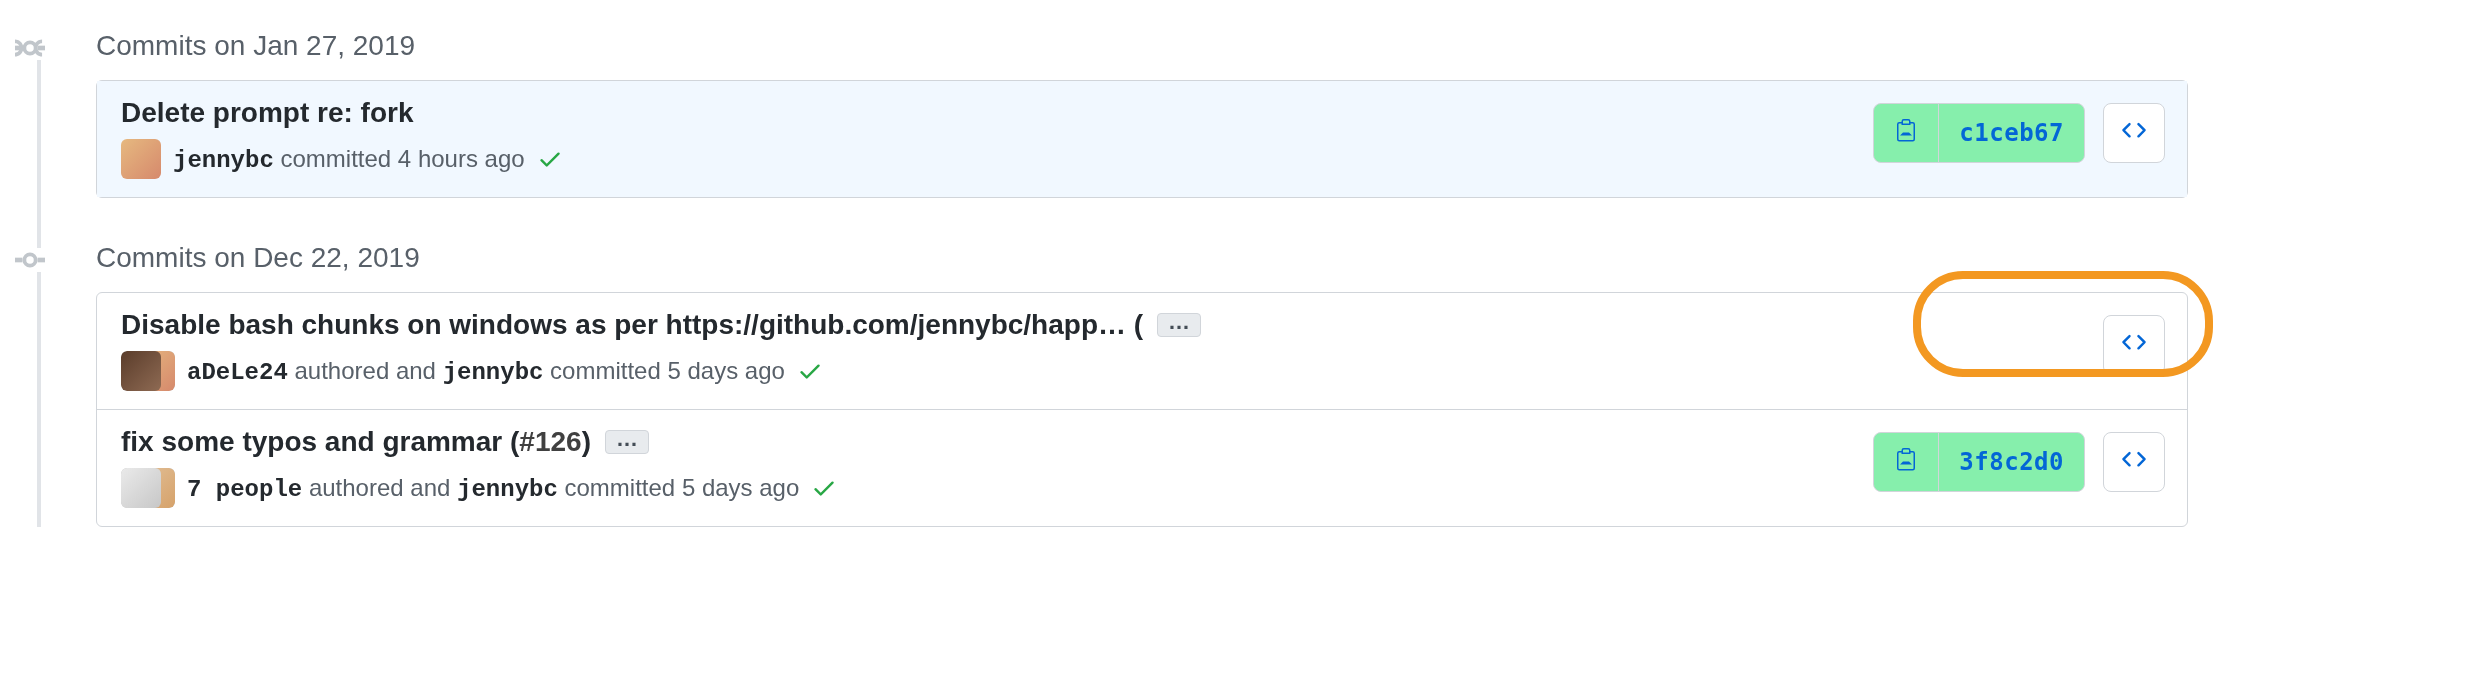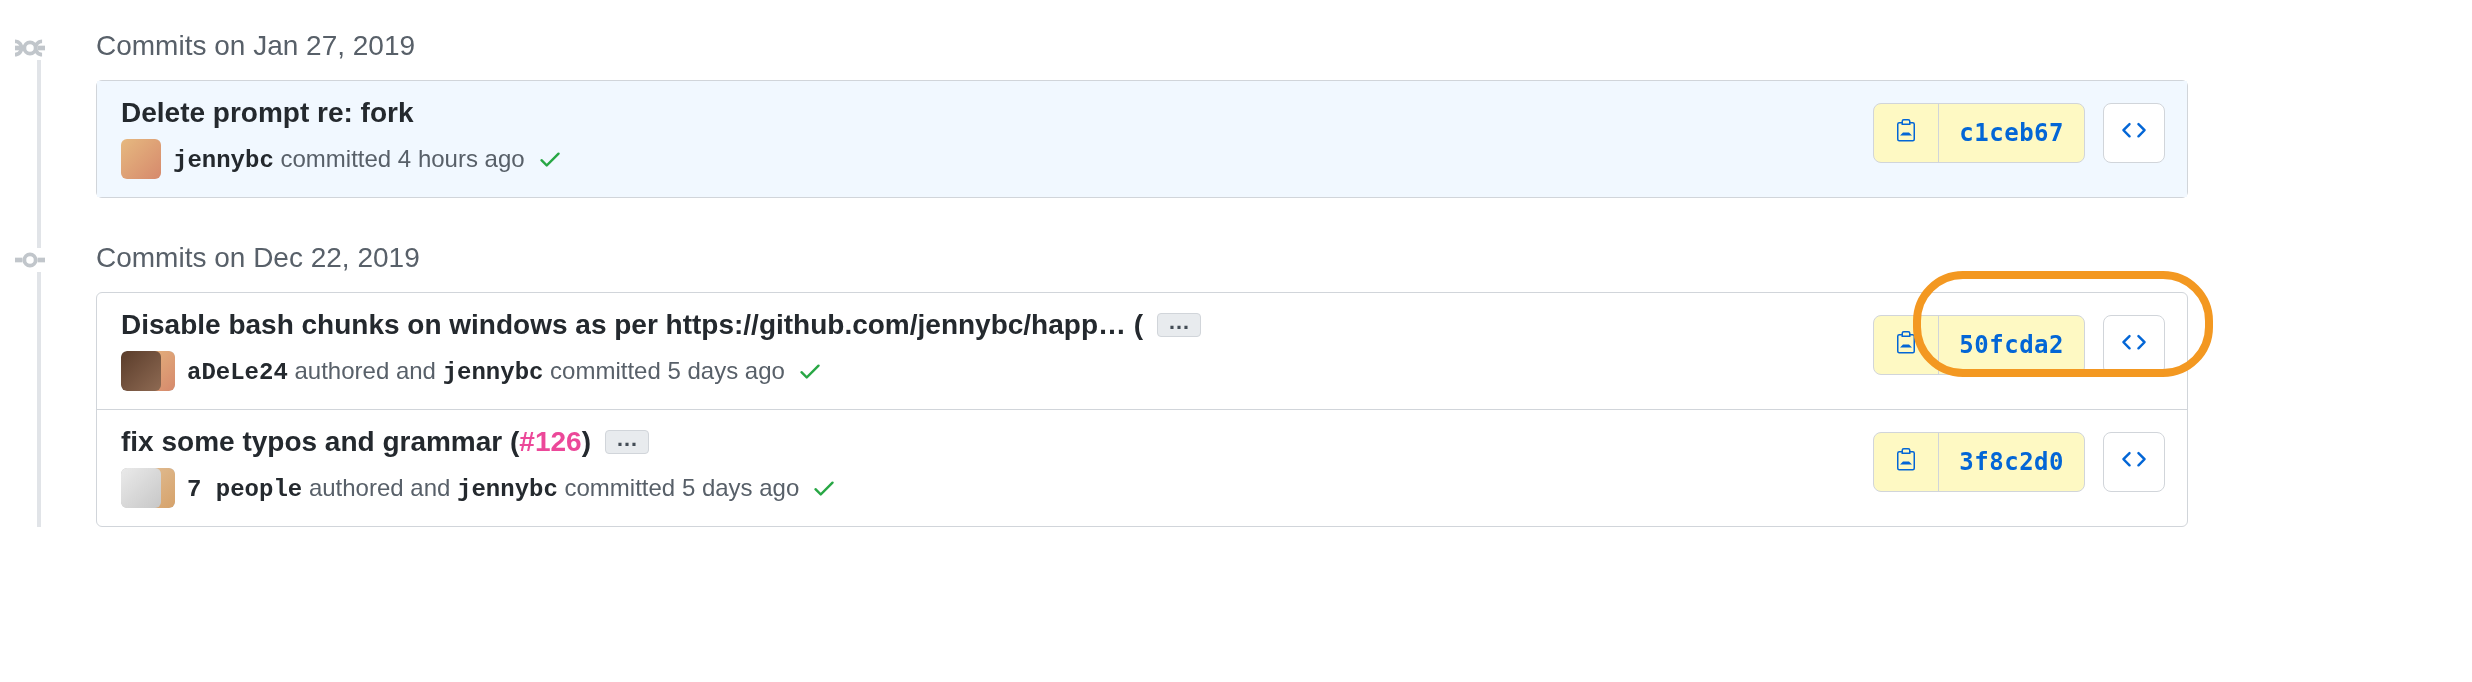--- a/index.html
+++ b/index.html
@@ -74,21 +74,21 @@
   }
   .commit-title {
     font-size: 28px;
     font-weight: 700;
     color: #24292e;
     white-space: nowrap;
     overflow: hidden;
     text-overflow: ellipsis;
     display: inline;
   }
-  .commit-title .pr-link { color: #ec4899; font-weight: 700; }
+  .commit-title .pr-link { color: #404040; font-weight: 700; }
   .ellipsis-btn {
     background: #e8ebee;
     border: 1px solid #d1d5da;
     border-radius: 4px;
     height: 24px;
     width: 44px;
     display: inline-flex;
     align-items: center;
     justify-content: center;
     color: #444d56;
@@ -133,21 +133,21 @@
     display: flex;
     align-items: flex-start;
     gap: 18px;
     padding-top: 6px;
   }
   .btn-group {
     display: flex;
     border: 1px solid #d1d5da;
     border-radius: 8px;
     overflow: hidden;
-    background: #fef9c3;
+    background: #86efac;
     height: 60px;
   }
   .btn-seg {
     display: flex;
     align-items: center;
     justify-content: center;
     padding: 0 20px;
     cursor: pointer;
   }
   .btn-seg + .btn-seg { border-left: 1px solid #d1d5da; }
@@ -259,30 +259,20 @@
                 <a class="author">aDeLe24</a><span> authored and </span><a class="author">jennybc</a><span> committed </span><span>5 days ago</span>
               </span>
               <span class="status-check">
                 <svg width="26" height="26" viewBox="0 0 16 16">
                     <path fill="#28a745" d="M13.78 4.22a.75.75 0 010 1.06l-7.25 7.25a.75.75 0 01-1.06 0L2.22 9.28a.75.75 0 011.06-1.06L6 10.94l6.72-6.72a.75.75 0 011.06 0z"></path>
                   </svg>
               </span>
             </div>
           </div>
           <div class="commit-side">
-            <div class="btn-group">
-              <div class="btn-seg">
-                <span class="icon-blue">
-                  <svg width="24" height="26" viewBox="0 0 16 16">
-                      <path fill="#0366d6" d="M5 1.5A1.5 1.5 0 016.5 0h3A1.5 1.5 0 0111 1.5V2h1.5A1.5 1.5 0 0114 3.5v10A1.5 1.5 0 0112.5 15h-9A1.5 1.5 0 012 13.5v-10A1.5 1.5 0 013.5 2H5v-.5zM6.5 1a.5.5 0 00-.5.5V3h4V1.5a.5.5 0 00-.5-.5h-3zM3.5 3a.5.5 0 00-.5.5v10a.5.5 0 00.5.5h9a.5.5 0 00.5-.5v-10a.5.5 0 00-.5-.5H11v1H5V3H3.5zM6 9l-2 2h8l-2-2H6z"></path>
-                    </svg>
-                </span>
-              </div>
-              <a class="btn-seg sha">50fcda2</a>
-            </div>
             <a class="btn-square">
               <span class="icon-blue">
                 <svg width="28" height="26" viewBox="0 0 16 16">
                     <path fill="#0366d6" d="M4.72 3.22a.75.75 0 011.06 1.06L2.56 7.5l3.22 3.22a.75.75 0 11-1.06 1.06L.97 8.03a.75.75 0 010-1.06l3.75-3.75zm6.56 0a.75.75 0 10-1.06 1.06L13.44 7.5l-3.22 3.22a.75.75 0 101.06 1.06l3.75-3.75a.75.75 0 000-1.06l-3.75-3.75z"></path>
                   </svg>
               </span>
             </a>
           </div>
           <div class="highlight-ring" style="right:-26px; top:-22px; width:300px; height:106px;"></div>
         </div>

